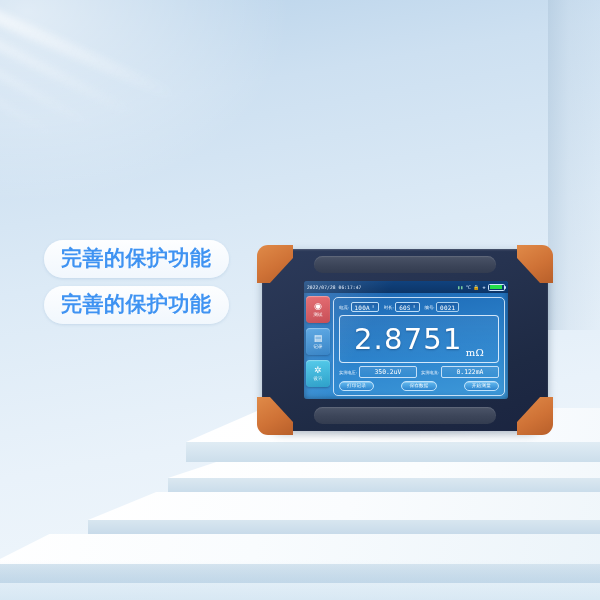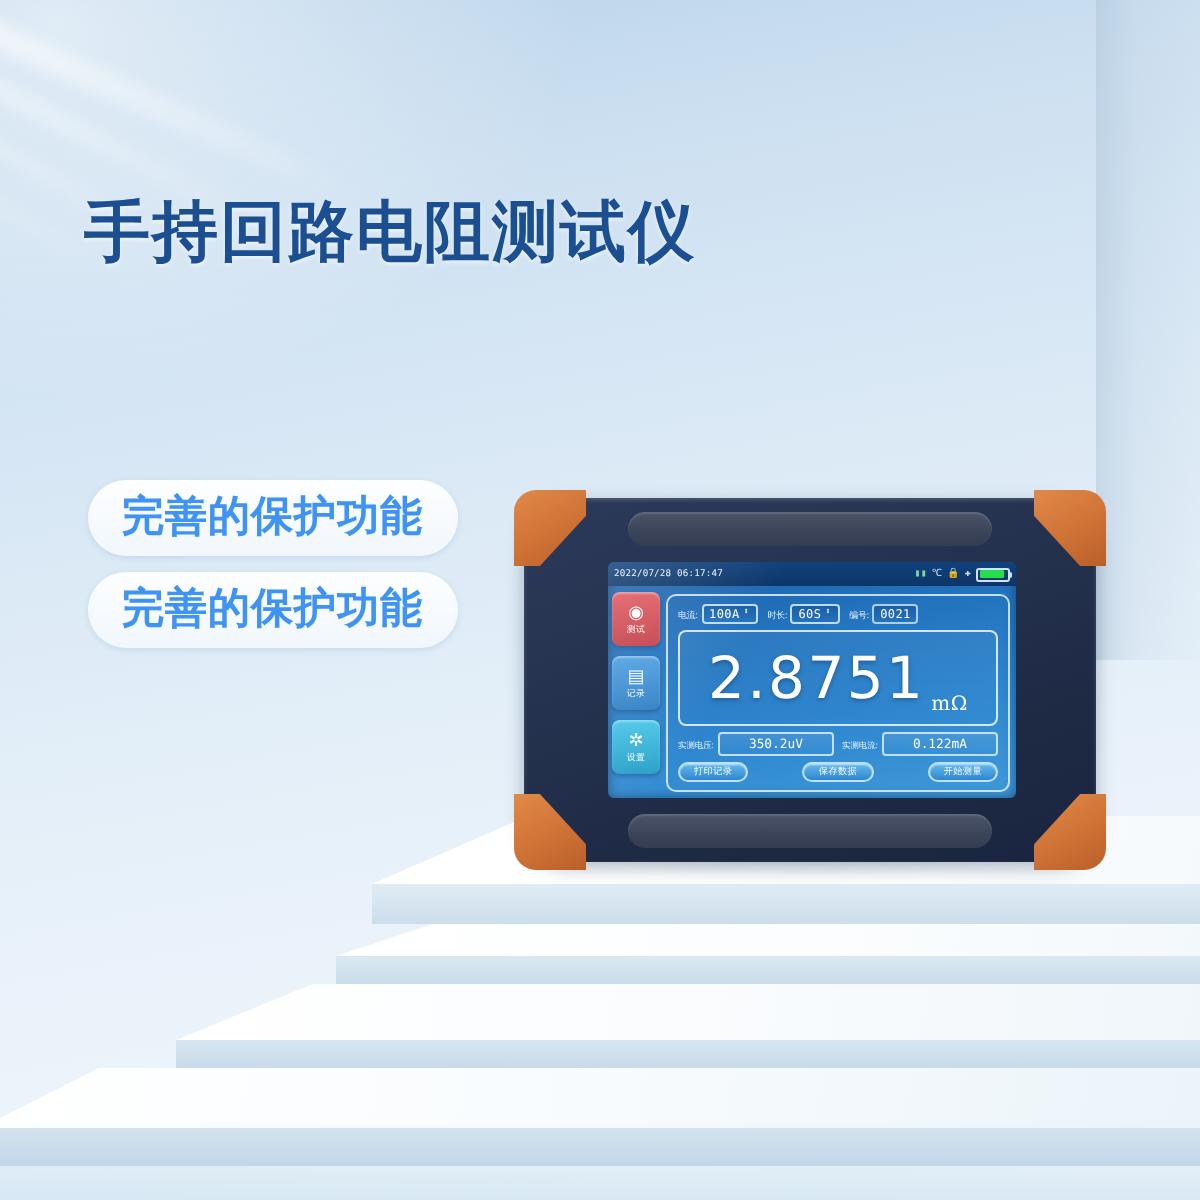--- a/index.html
+++ b/index.html
@@ -305,21 +305,20 @@
 
 <div id="scene">
 
   <div class="glow-tl"></div>
   <div class="wall-seam"></div>
   <div class="streak s1"></div>
   <div class="streak s2"></div>
   <div class="streak s3"></div>
   <div class="streak s4"></div>
 
-  <div id="headline">手持回路电阻测试仪</div>
 
   <div id="badges">
     <span class="badge b1">完善的保护功能</span>
     <span class="badge b2">完善的保护功能</span>
   </div>
 
   <div class="slab" id="slab-back">
     <div class="top"></div>
     <div class="face"></div>
   </div>

